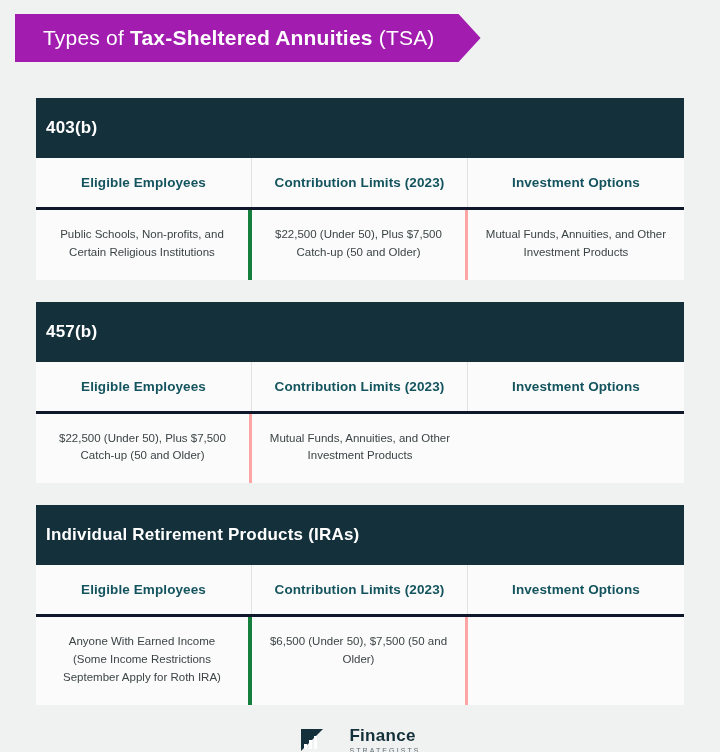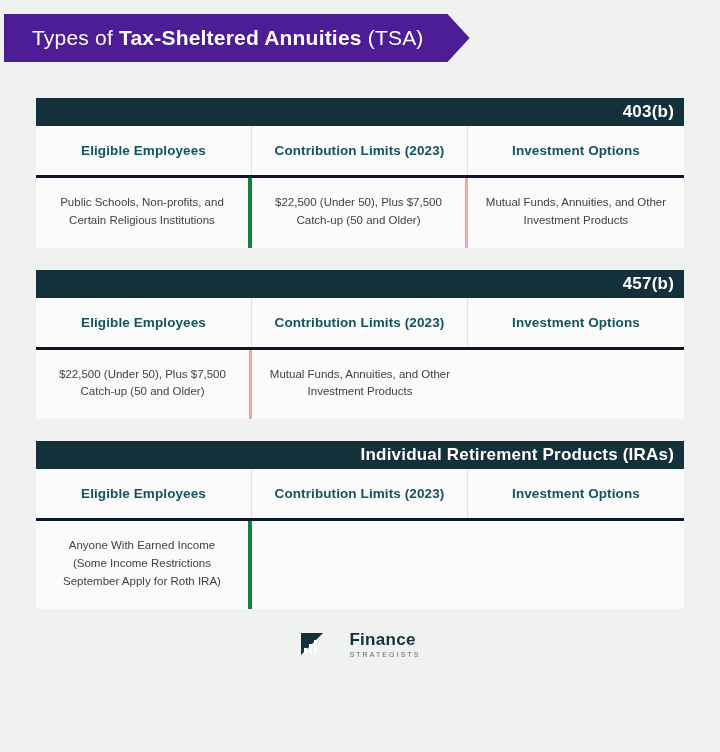--- a/index.html
+++ b/index.html
@@ -21,23 +21,23 @@
     overflow: hidden;
   }
   
   .header-wrap {
     position: relative;
     height: 74px;
   }
   .header-banner {
     position: absolute;
     top: 14px;
-    left: 4px;
+    left: 15px;
     height: 48px;
-    background: #4c1d95;
+    background: #a21caf;
     display: flex;
     align-items: center;
     padding: 0 46px 0 28px;
     clip-path: polygon(0 0, calc(100% - 22px) 0, 100% 50%, calc(100% - 22px) 100%, 0 100%);
   }
   .header-title {
     color: #ffffff;
     font-size: 21px;
     letter-spacing: 0.2px;
     white-space: nowrap;
@@ -50,22 +50,22 @@
     padding: 24px 36px 0 36px;
   }
   .table-block {
     margin-bottom: 22px;
   }
   .table-title {
     background: #14303a;
     color: #ffffff;
     font-size: 17px;
     font-weight: bold;
-    text-align: right;
-    padding: 4px 10px;
+    text-align: left;
+    padding: 20px 10px;
     letter-spacing: 0.2px;
   }
   .table-body {
     background: #fbfbfb;
   }
   .row {
     display: flex;
   }
   .head-row .cell {
     color: #14545e;
@@ -175,20 +175,21 @@
     <div class="table-block">
       <div class="table-title">Individual Retirement Products (IRAs)</div>
       <div class="table-body">
         <div class="row head-row">
           <div class="cell c1">Eligible Employees</div>
           <div class="cell c2">Contribution Limits (2023)</div>
           <div class="cell c3">Investment Options</div>
         </div>
         <div class="row data-row">
           <div class="cell c1">Anyone With Earned Income (Some Income Restrictions September Apply for Roth IRA)</div>
+          <div class="cell c2">$6,500 (Under 50), $7,500 (50 and Older)</div>
         </div>
       </div>
     </div>
 
   </div>
 
   <div class="footer">
     <span class="logo-mark">
       <svg width="26" height="26" viewBox="0 0 26 26" xmlns="http://www.w3.org/2000/svg">
         <path d="M2 24 L2 2 L24 2 Z" fill="#14303a"></path>

